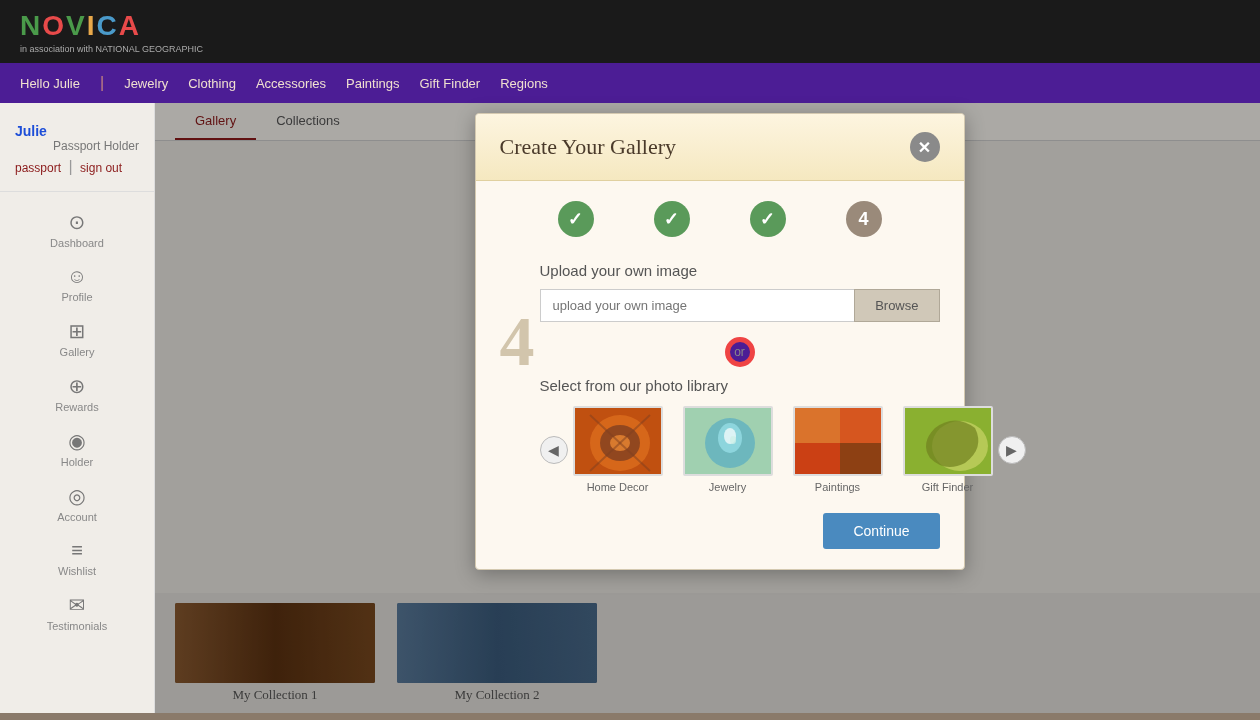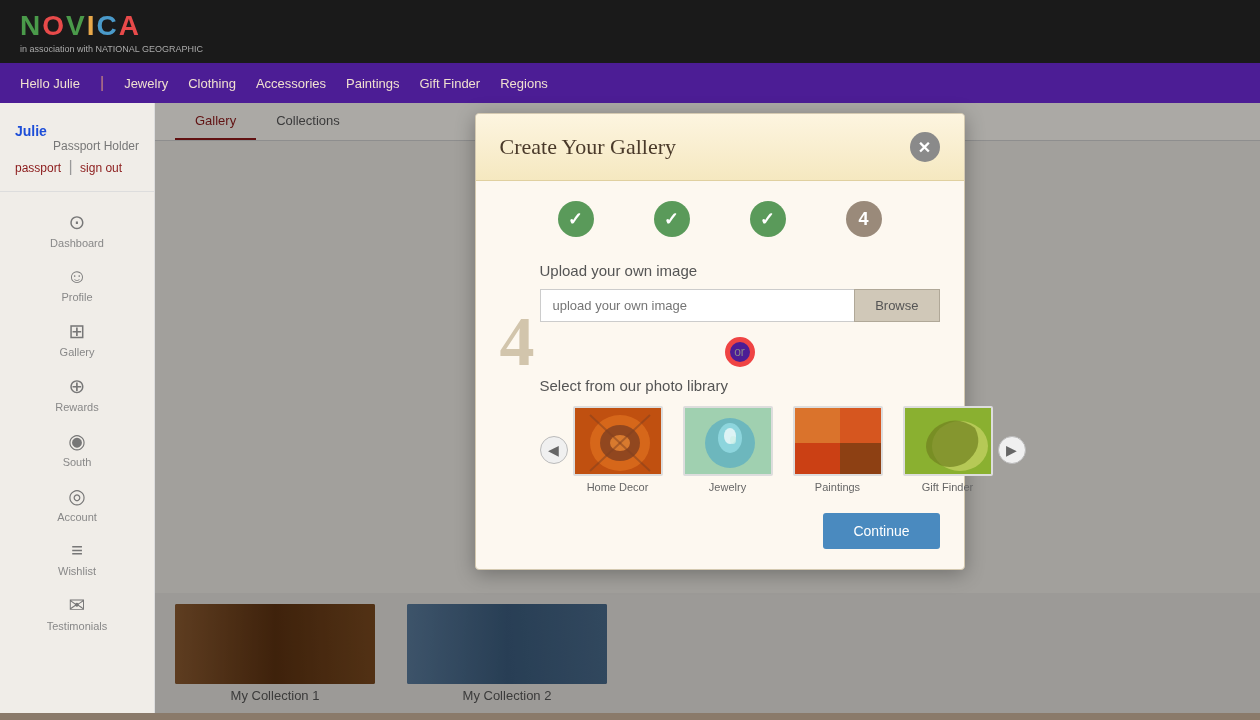--- a/index.html
+++ b/index.html
@@ -429,21 +429,21 @@
     <div class="sidebar-item">
       <div class="icon-shape">⊞</div>
       <div class="label">Gallery</div>
     </div>
     <div class="sidebar-item">
       <div class="icon-shape">⊕</div>
       <div class="label">Rewards</div>
     </div>
     <div class="sidebar-item">
       <div class="icon-shape">◉</div>
-      <div class="label">South</div>
+      <div class="label">Holder</div>
     </div>
     <div class="sidebar-item">
       <div class="icon-shape">◎</div>
       <div class="label">Account</div>
     </div>
     <div class="sidebar-item">
       <div class="icon-shape">≡</div>
       <div class="label">Wishlist</div>
     </div>
     <div class="sidebar-item">
@@ -453,21 +453,21 @@
   </div>
 
   <div class="content-area">
 
     <div class="tabs">
       <div class="tab active">Gallery</div>
       <div class="tab">Collections</div>
     </div>
 
 
-    <div style="position:absolute; bottom: 0; left: 0; right: 0; background: #e0ddd8; padding: 10px 20px; display: flex; gap: 32px; align-items: flex-end; height: 120px;">
+    <div style="position:absolute; bottom: 0; left: 0; right: 0; background: #e0ddd8; padding: 10px 20px; display: flex; gap: 22px; align-items: flex-end; height: 120px; font-family: Liberation Serif, serif;">
       <div style="display:flex; flex-direction:column; align-items:center;">
         <div style="width:200px; height:80px; background: linear-gradient(135deg, #6a4a2a, #4a2a0a); border-radius:2px; overflow:hidden;">
           <div style="width:100%; height:100%; background: linear-gradient(90deg, #8b5a30 0%, #5a3010 50%, #7a4a20 100%); opacity:0.9;"></div>
         </div>
         <div style="font-size:13px; color:#555; margin-top:4px;">My Collection 1</div>
       </div>
       <div style="display:flex; flex-direction:column; align-items:center;">
         <div style="width:200px; height:80px; background: linear-gradient(135deg, #4a6a8a, #2a4a6a); border-radius:2px; overflow:hidden;">
           <div style="width:100%; height:100%; background: linear-gradient(90deg, #5a7a9a 0%, #3a5a7a 50%, #4a6a8a 100%); opacity:0.9;"></div>
         </div>

